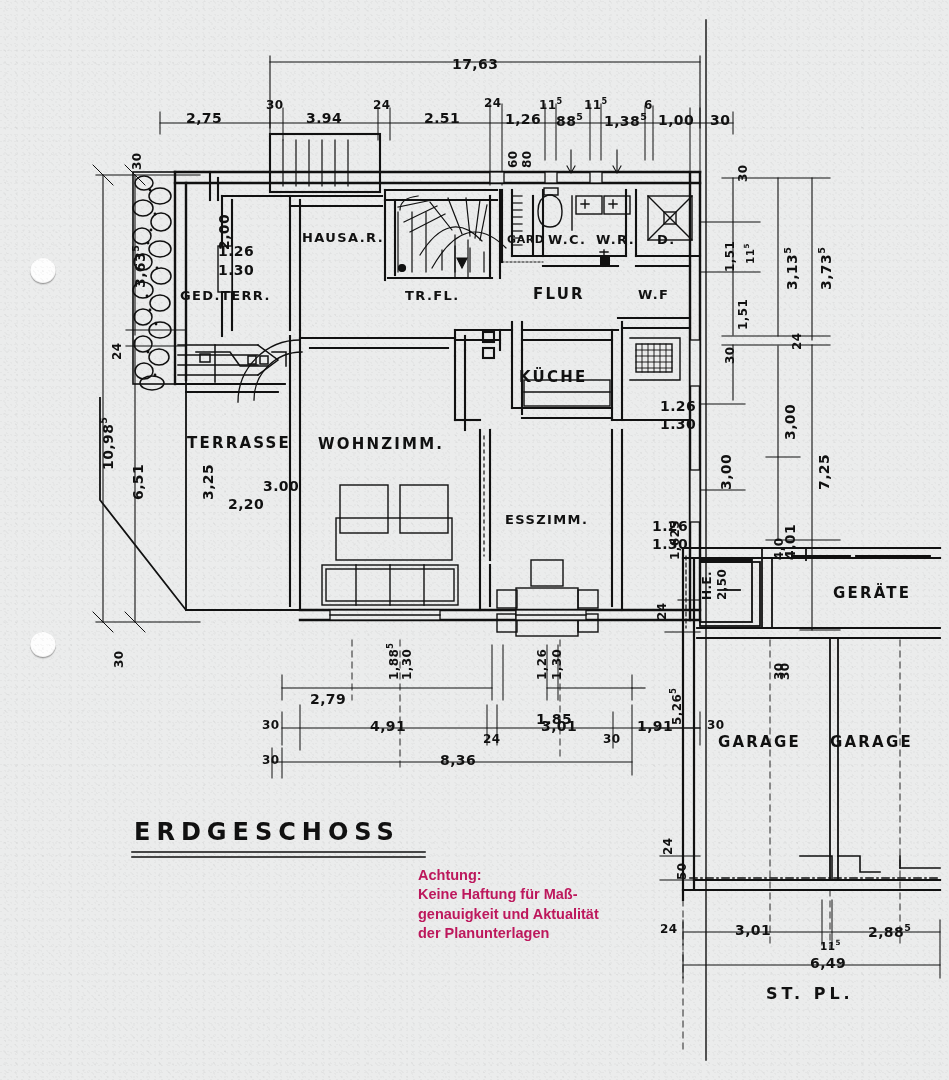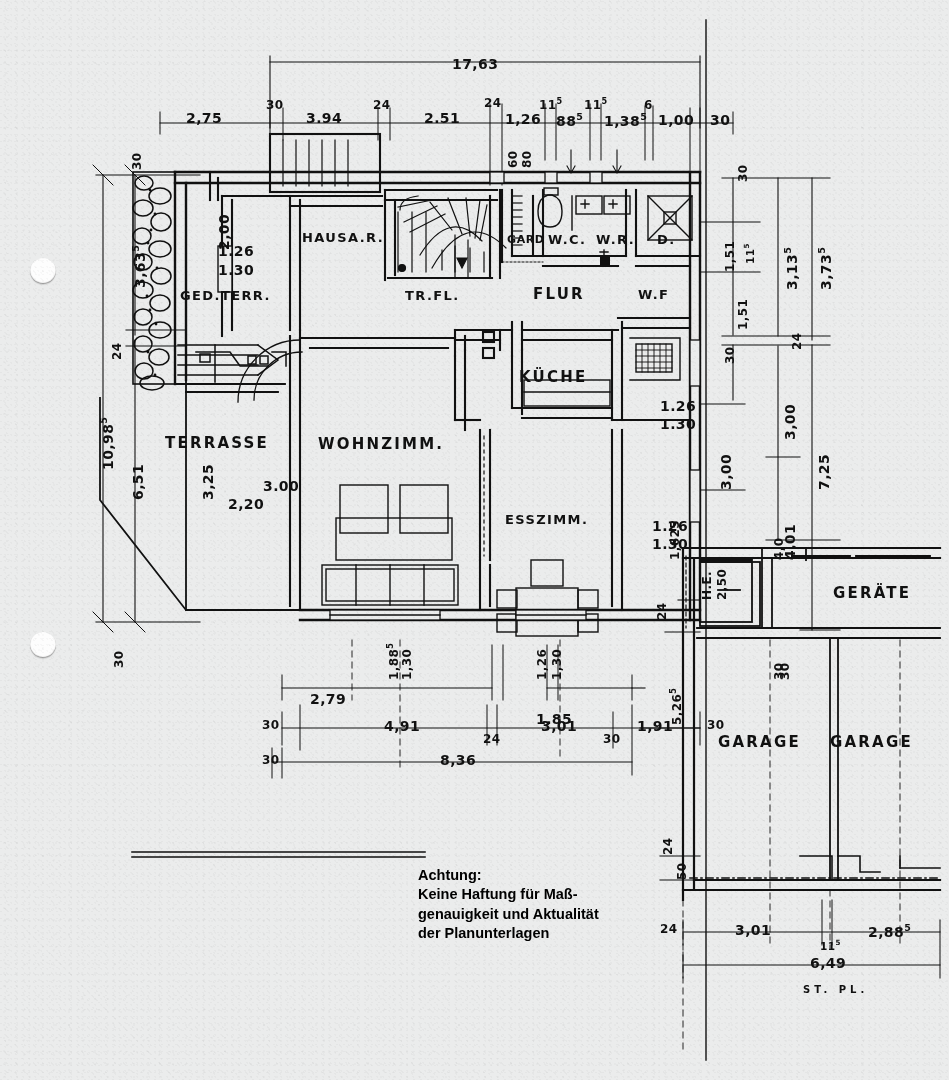--- a/index.html
+++ b/index.html
@@ -41,23 +41,23 @@
   .dim.sm{font-size:12px;}
   .dim.xs{font-size:10.5px;}
   .dim sup{font-size:.68em;vertical-align:super;}
   .rot90{transform-origin:left top;transform:rotate(-90deg);}
   .title{
     font-family:"DejaVu Sans",sans-serif;font-weight:700;
     font-size:24px;letter-spacing:6px;
   }
   .notice{
     font-family:"Liberation Sans",sans-serif;font-size:14.5px;
-    line-height:1.33;font-weight:600;color:#000000;
+    line-height:1.33;font-weight:600;color:#be185d;
   }
-  .stpl{font-family:"DejaVu Sans",sans-serif;font-size:10px;letter-spacing:4px;font-weight:600;margin-left:37px;}
+  .stpl{font-family:"DejaVu Sans",sans-serif;font-size:16px;letter-spacing:4px;font-weight:600;}
 </style>
 </head>
 <body>
 
 <div id="sheet">
 
   <svg width="949" height="1080" viewBox="0 0 949 1080">
     <defs>
       <pattern id="hatch" width="6" height="6" patternTransform="rotate(45)" patternUnits="userSpaceOnUse">
         <line x1="0" y1="0" x2="0" y2="6" stroke="#111" stroke-width="1"></line>
@@ -516,21 +516,21 @@
   <div class="t room sm" style="left:180px;top:288px;">GED.TERR.</div>
   <div class="t room sm" style="left:302px;top:230px;">HAUSA.R.</div>
   <div class="t room sm" style="left:405px;top:288px;">TR.FL.</div>
   <div class="t room xs" style="left:507px;top:233px;">GARD</div>
   <div class="t room sm" style="left:548px;top:232px;">W.C.</div>
   <div class="t room sm" style="left:596px;top:232px;">W.R.</div>
   <div class="t room sm" style="left:657px;top:232px;">D.</div>
   <div class="t room" style="left:533px;top:285px;">FLUR</div>
   <div class="t room sm" style="left:638px;top:287px;">W.F</div>
   <div class="t room" style="left:519px;top:368px;">KÜCHE</div>
-  <div class="t room" style="left:165px;top:434px;">TERRASSE</div>
+  <div class="t room" style="left:187px;top:434px;">TERRASSE</div>
   <div class="t room" style="left:318px;top:435px;">WOHNZIMM.</div>
   <div class="t room sm" style="left:505px;top:512px;">ESSZIMM.</div>
   <div class="t room" style="left:833px;top:584px;">GERÄTE</div>
   <div class="t room" style="left:718px;top:733px;">GARAGE</div>
   <div class="t room" style="left:830px;top:733px;">GARAGE</div>
 
   <div class="t dim" style="left:452px;top:56px;">17,63</div>
 
   <div class="t dim" style="left:186px;top:110px;">2,75</div>
   <div class="t dim sm" style="left:266px;top:98px;">30</div>
@@ -586,21 +586,21 @@
   <div class="t dim rot90" style="left:200px;top:500px;">3,25</div>
 
   <div class="t dim sm rot90" style="left:385px;top:680px;"><span>1,88</span><sup>5</sup></div>
   <div class="t dim sm rot90" style="left:400px;top:680px;">1,30</div>
   <div class="t dim sm rot90" style="left:535px;top:680px;">1,26</div>
   <div class="t dim sm rot90" style="left:550px;top:680px;">1,30</div>
   <div class="t dim" style="left:536px;top:680px;margin-top:31px;">1.85</div>
 
   <div class="t dim" style="left:310px;top:679px;margin-top:12px;">2,79</div>
   <div class="t dim sm" style="left:262px;top:718px;">30</div>
-  <div class="t dim" style="left:384px;top:718px;">4,91</div>
+  <div class="t dim" style="left:370px;top:718px;">4,91</div>
   <div class="t dim sm" style="left:483px;top:732px;">24</div>
   <div class="t dim" style="left:541px;top:718px;">3,01</div>
   <div class="t dim sm" style="left:603px;top:732px;">30</div>
   <div class="t dim" style="left:637px;top:718px;">1,91</div>
   <div class="t dim sm" style="left:707px;top:718px;">30</div>
   <div class="t dim" style="left:440px;top:752px;">8,36</div>
   <div class="t dim sm" style="left:262px;top:753px;">30</div>
 
   <div class="t dim sm rot90" style="left:668px;top:560px;">1,625</div>
   <div class="t dim sm rot90" style="left:655px;top:620px;">24</div>
@@ -612,20 +612,21 @@
   <div class="t dim sm rot90" style="left:715px;top:600px;">2,50</div>
   <div class="t dim sm rot90" style="left:772px;top:560px;">4,0</div>
   <div class="t dim sm rot90" style="left:772px;top:680px;">30</div>
 
   <div class="t dim sm" style="left:660px;top:922px;">24</div>
   <div class="t dim" style="left:735px;top:922px;">3,01</div>
   <div class="t dim xs" style="left:820px;top:938px;"><span>11</span><sup>5</sup></div>
   <div class="t dim" style="left:868px;top:922px;"><span>2,88</span><sup>5</sup></div>
   <div class="t dim" style="left:810px;top:955px;">6,49</div>
 
+  <div class="t title" style="left:134px;top:818px;">ERDGESCHOSS</div>
 
   <div class="t notice" style="left:418px;top:866px;">
     <div>Achtung:</div>
     <div>Keine Haftung für Maß-</div>
     <div>genauigkeit und Aktualität</div>
     <div>der Planunterlagen</div>
   </div>
 
   <div class="t stpl" style="left:766px;top:984px;">ST. PL.</div>
 

